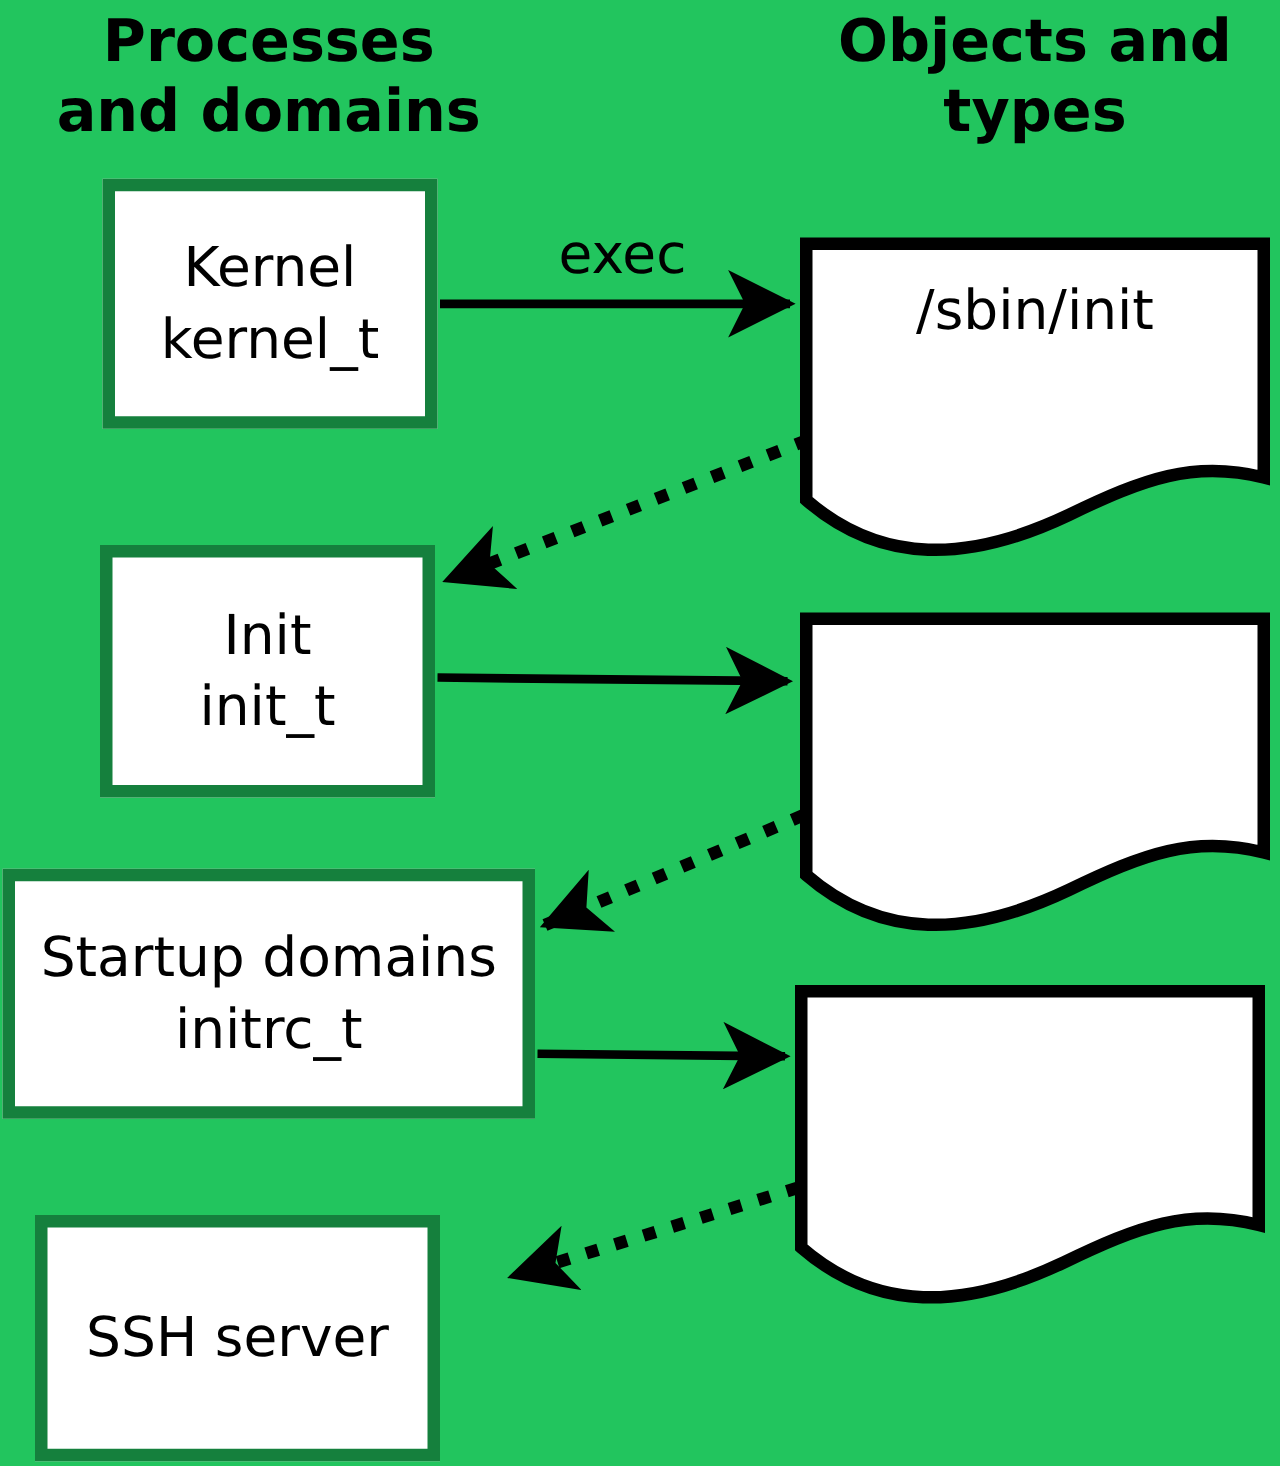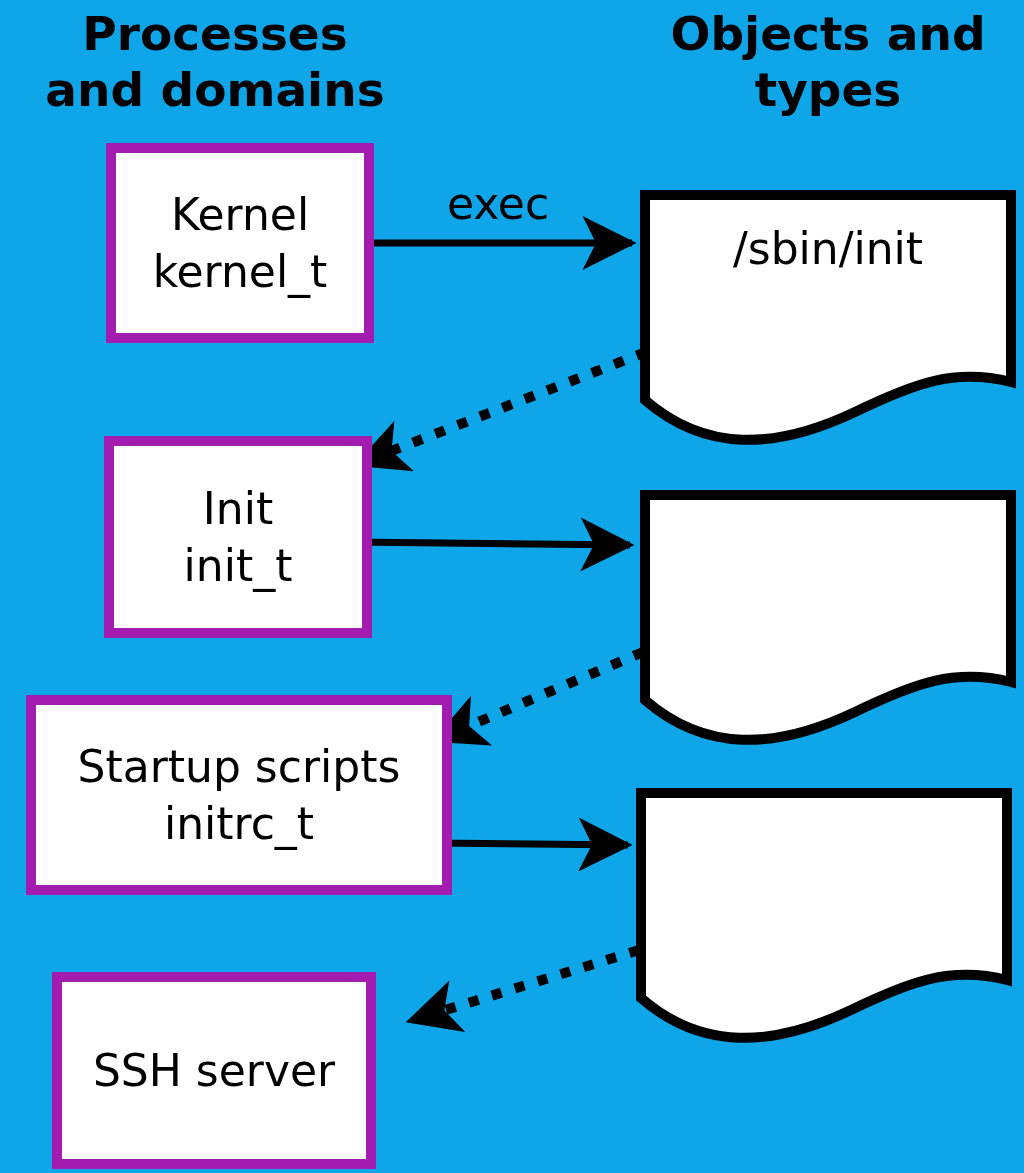--- a/index.html
+++ b/index.html
@@ -4,47 +4,46 @@
 <style>
   html, body {
     margin: 0;
     padding: 0;
     background: #ffffff;
   }
   .diagram {
     position: relative;
     width: 1024px;
     height: 1173px;
-    background: #0ea5e9;
+    background: #22c55e;
     font-family: "DejaVu Sans", sans-serif;
     color: #000000;
     overflow: hidden;
   }
   .hdr {
     position: absolute;
     text-align: center;
     font-weight: bold;
     font-size: 47px;
     line-height: 56px;
   }
   .hdr-left  { left: 25px;  top: 6px; width: 380px; }
   .hdr-right { left: 616px; top: 6px; width: 424px; }
   .pbox {
     position: absolute;
-    border: 10px solid #a21caf;
+    border: 10px solid #15803d;
     background: #ffffff;
     display: flex;
     flex-direction: column;
     justify-content: center;
     align-items: center;
     text-align: center;
     font-size: 44px;
     line-height: 57px;
     box-sizing: border-box;
-    margin-left: 24px;
   }
   .box-kernel { left: 82px; top: 143px; width: 268px; height: 200px; }
   .box-init   { left: 80px; top: 436px; width: 268px; height: 202px; }
   .box-initrc { left: 2px;  top: 695px; width: 426px; height: 200px; }
   .box-sshd   { left: 28px; top: 972px; width: 324px; height: 197px; }
   .doctext {
     position: absolute;
     text-align: center;
     font-size: 44px;
     line-height: 58px;
@@ -122,21 +121,21 @@
 
   <div class="pbox box-kernel">
     <span class="txt">Kernel</span>
     <span class="txt">kernel_t</span>
   </div>
   <div class="pbox box-init">
     <span class="txt">Init</span>
     <span class="txt">init_t</span>
   </div>
   <div class="pbox box-initrc">
-    <span class="txt">Startup scripts</span>
+    <span class="txt">Startup domains</span>
     <span class="txt">initrc_t</span>
   </div>
   <div class="pbox box-sshd">
     <span class="txt">SSH server</span>
   </div>
 
   <div class="doctext doctext-1">
     <span class="txt">/sbin/init</span>
   </div>
 

